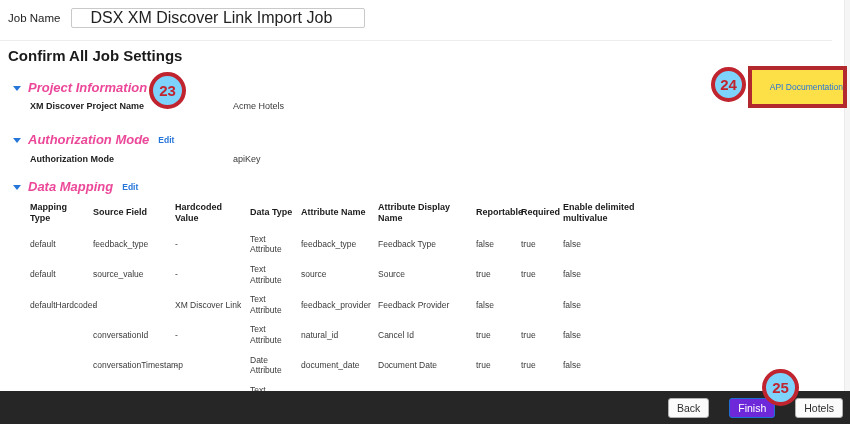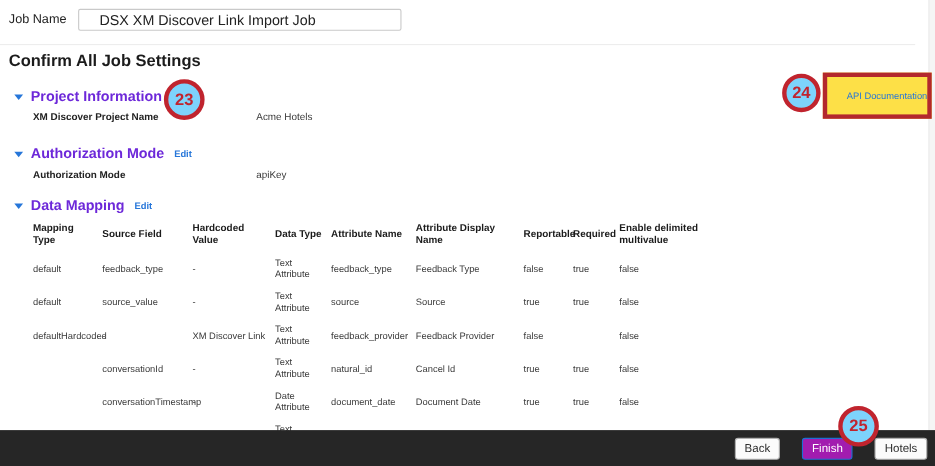--- a/index.html
+++ b/index.html
@@ -7,36 +7,36 @@
   .stage {
     position:relative; width:850px; height:424px; overflow:hidden;
     background:#fff; font-family:"Liberation Sans", sans-serif;
   }
 
   
   .jobname-row { position:absolute; top:8px; left:8px; display:flex; align-items:center; }
   .jobname-row label { font-size:11.5px; color:#222; margin-right:11px; }
   .jobname-row input {
     width:294px; height:20px; border:1px solid #c9c9c9; border-radius:2px;
-    font-size:13px; color:#222; padding:0 18px; outline:none;
+    font-size:16px; color:#222; padding:0 18px; outline:none;
     font-family:"Liberation Sans", sans-serif;
   }
 
   .top-divider { position:absolute; top:40px; left:0; width:832px; height:1px; background:#ededed; }
 
   .page-title { position:absolute; top:47px; left:8px; font-size:15px; font-weight:bold; color:#1b1b1b; }
 
   
   .section-header { position:absolute; left:13px; display:flex; align-items:center; }
   .caret {
     width:0; height:0; margin-right:7px; margin-top:2px;
     border-left:4px solid transparent; border-right:4px solid transparent;
     border-top:5px solid #2676d9;
   }
-  .section-title { font-size:13px; font-weight:bold; color:#6d28d9; }
+  .section-title { font-size:13px; font-weight:bold; color:#ec4899;font-style:italic; }
   .edit-link { font-size:8.5px; font-weight:bold; color:#2676d9; margin-left:9px; cursor:pointer; }
 
   .field-row { position:absolute; left:30px; width:600px; }
   .field-label { position:absolute; left:0; top:0; font-size:9px; font-weight:bold; color:#222; }
   .field-value { position:absolute; left:203px; top:0; font-size:9px; color:#3a3a3a; }
 
   
   .map-table { position:absolute; top:196px; left:30px; width:622px; border-collapse:collapse; table-layout:fixed; }
   .map-table th {
     text-align:left; font-size:9px; font-weight:bold; color:#1b1b1b;
@@ -66,21 +66,21 @@
   
   .footer-bar {
     position:absolute; left:0; bottom:0; width:850px; height:33px; background:#262626;
     display:flex; align-items:center; justify-content:flex-end; gap:20px; padding-right:7px; z-index:10;
   }
   .btn {
     height:20px; padding:0 8px; font-size:10.5px; border-radius:3px; cursor:pointer;
     font-family:"Liberation Sans", sans-serif; line-height:18px;
   }
   .btn-light { background:#fbfbfb; border:1px solid #b0b0b0; color:#2e2e2e; }
-  .btn-primary { background:#a21caf; border:1px solid #1d6fd3; color:#fff; }
+  .btn-primary { background:#6d28d9; border:1px solid #1d6fd3; color:#fff; }
 </style>
 </head>
 <body>
 
 <div class="stage">
 
   <div class="jobname-row">
     <label>Job Name</label>
     <input type="text" value="DSX XM Discover Link Import Job" style="">
   </div>

